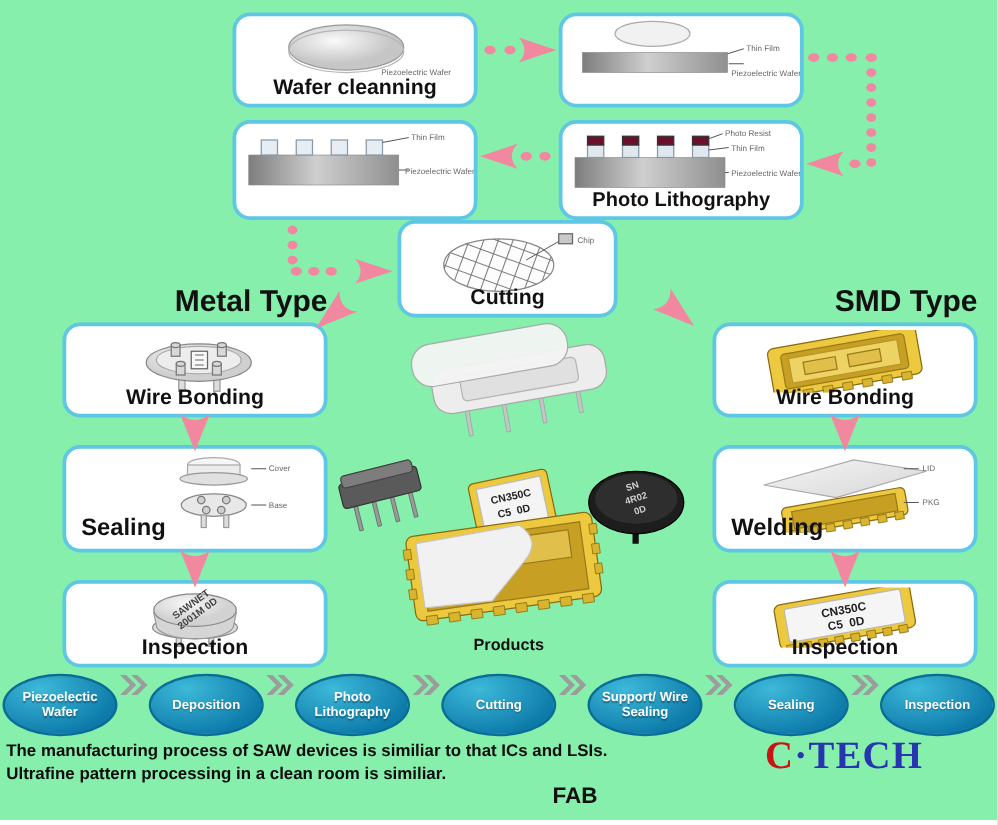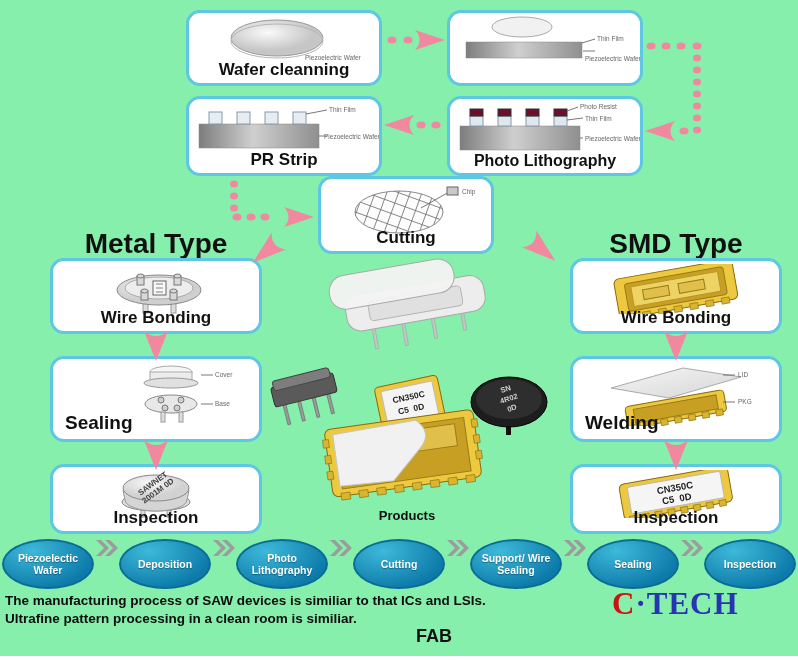--- a/index.html
+++ b/index.html
@@ -12,35 +12,35 @@
     --logo-red:#cc1313;
     --logo-blue:#2736b0;
   }
   *{margin:0;padding:0;box-sizing:border-box;}
   body{background:#fff;font-family:"Liberation Sans",sans-serif;}
   #stage{position:relative;width:798px;height:656px;background:#86efac;overflow:hidden;}
   .pbox{position:absolute;background:#fff;border:3px solid var(--box-border);border-radius:14px;z-index:1;}
   .pbox-label{position:absolute;left:0;right:0;bottom:3px;text-align:center;font-weight:bold;color:#111;}
   .pbox-label.corner{left:12px;right:auto;text-align:left;bottom:5px;}
   .fs16{font-size:16px;} .fs17{font-size:17px;} .fs19{font-size:19px;}
-  .col-header{position:absolute;font-size:28px;font-weight:bold;color:#111;text-align:center;width:212px;z-index:1;}
+  .col-header{position:absolute;font-size:24px;font-weight:bold;color:#111;text-align:right;width:212px;z-index:1;}
   .illus{position:absolute;left:0;top:3px;}
   #connectors{position:absolute;left:0;top:0;z-index:2;pointer-events:none;}
   .products-label{position:absolute;left:262px;top:508px;width:290px;text-align:center;font-size:13px;font-weight:bold;color:#111;z-index:1;}
   .flow-row{position:absolute;left:2px;top:539px;width:794px;height:52px;display:flex;justify-content:space-between;z-index:1;}
   .oval{width:92px;height:50px;border-radius:50%;border:2px solid var(--oval-border);
         background:radial-gradient(ellipse at 32% 22%, var(--oval-light) 0%, var(--oval-dark) 75%);
         display:flex;align-items:center;justify-content:center;flex:0 0 auto;}
   .oval span{color:#fff;font-size:10.5px;font-weight:bold;text-align:center;line-height:1.15;padding:0 6px;
              text-shadow:0 1px 1px rgba(0,0,0,.35);}
   .flow-arrow{flex:0 0 auto;}
   .footer-note{position:absolute;left:5px;top:592px;width:600px;font-size:13.5px;font-weight:bold;color:#0d0d0d;line-height:1.3;z-index:1;}
   .logo{position:absolute;left:612px;top:586px;font-family:"Liberation Serif",serif;font-weight:bold;font-size:31px;letter-spacing:1px;z-index:1;}
   .logo .c{color:var(--logo-red);} .logo .tech{color:var(--logo-blue);}
-  .fab-caption{position:absolute;left:416px;top:626px;width:120px;font-size:18px;font-weight:bold;color:#111;z-index:1;}
+  .fab-caption{position:absolute;left:400px;top:626px;width:120px;text-align:center;font-size:18px;font-weight:bold;color:#111;z-index:1;}
   svg text{font-family:"Liberation Sans",sans-serif;}
   .ann{font-size:6.5px;fill:#666;}
 </style>
 </head>
 <body>
 
 <div id="stage">
 
   <svg id="connectors" width="798" height="660">
     <g fill="var(--arrow-pink)">
@@ -138,21 +138,20 @@
       <rect x="10" y="22" width="120" height="24" fill="url(#pr-g)" stroke="#888" stroke-width="0.5"></rect>
       <rect x="20" y="10" width="13" height="12" fill="#e7eef3" stroke="#8899aa"></rect>
       <rect x="48" y="10" width="13" height="12" fill="#e7eef3" stroke="#8899aa"></rect>
       <rect x="76" y="10" width="13" height="12" fill="#e7eef3" stroke="#8899aa"></rect>
       <rect x="104" y="10" width="13" height="12" fill="#e7eef3" stroke="#8899aa"></rect>
       <line x1="117" y1="12" x2="138" y2="8" stroke="#555" stroke-width="0.8"></line>
       <line x1="130" y1="34" x2="138" y2="34" stroke="#555" stroke-width="0.8"></line>
       <text class="ann" x="140" y="10">Thin Film</text>
       <text class="ann" x="135" y="37">Piezoelectric Wafer</text>
     </svg>
-    <div class="pbox-label fs17">PR Strip</div>
   </div>
 
   <div class="pbox" style="left:447px;top:96px;width:196px;height:80px">
     <svg class="illus" width="190" height="52">
       <defs>
           <linearGradient id="pl-g" x1="0" y1="0" x2="1" y2="0">
             <stop offset="0%" stop-color="#7d7d7d"></stop>
             <stop offset="45%" stop-color="#cfcfcf"></stop>
             <stop offset="100%" stop-color="#8f8f8f"></stop>
           </linearGradient>

